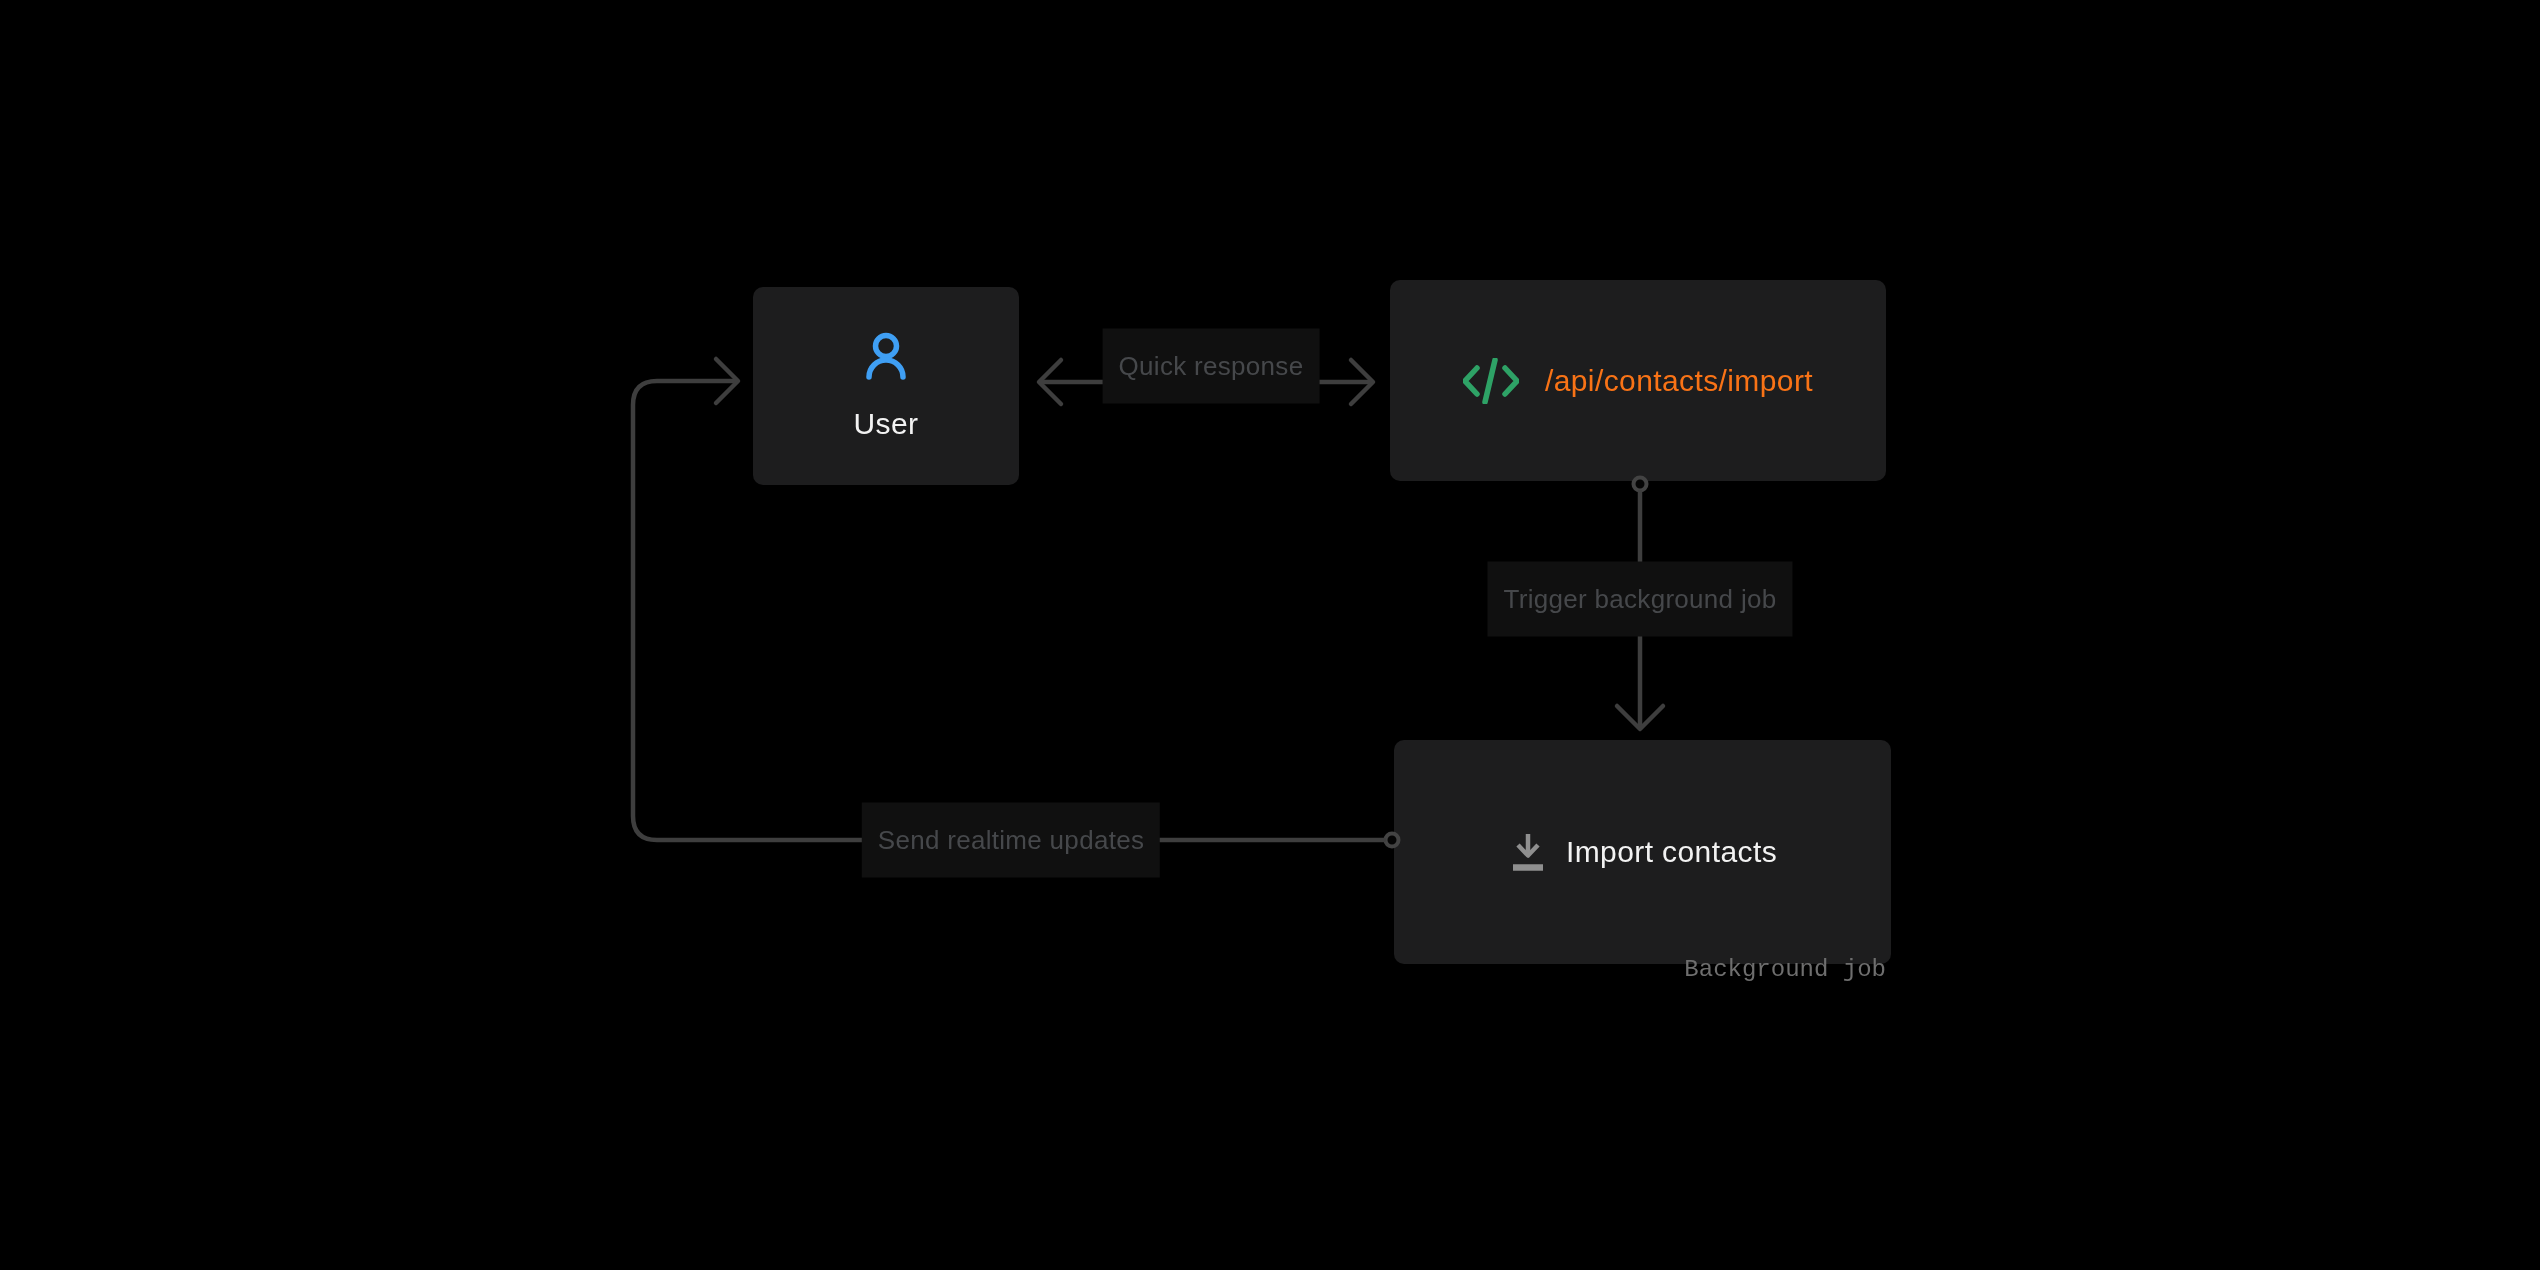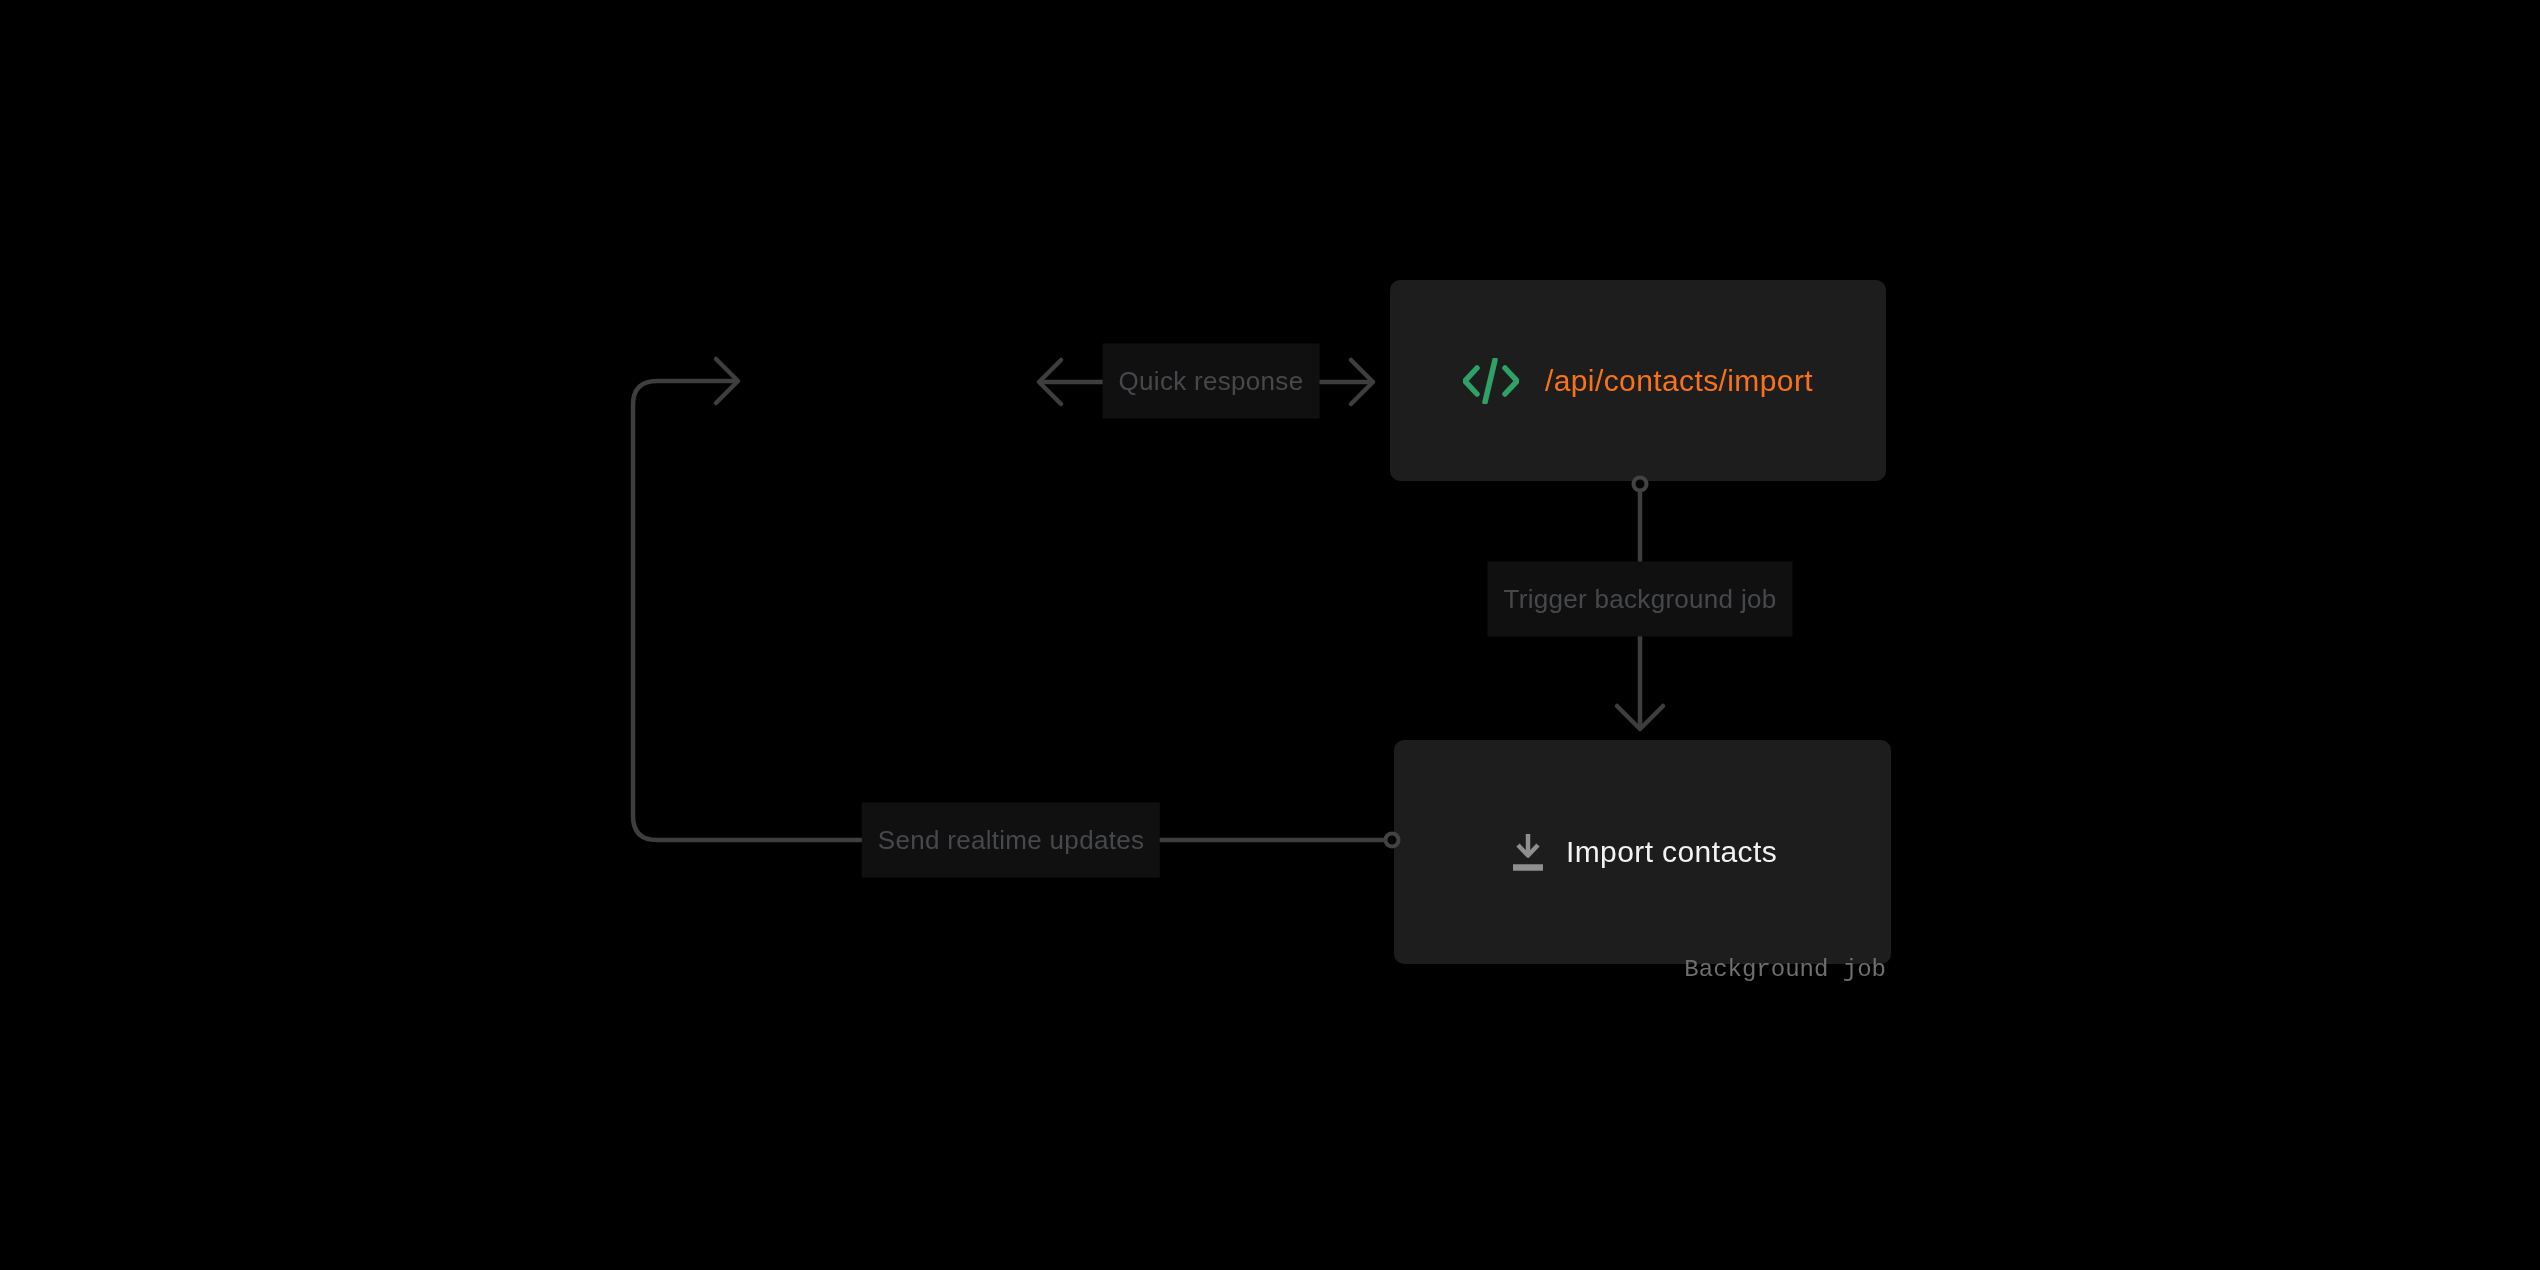--- a/index.html
+++ b/index.html
@@ -54,40 +54,47 @@
     position: absolute;
     transform: translate(-50%, -50%);
     background: #101010;
     color: #46484b;
     font-size: 26px;
     letter-spacing: 0.3px;
     padding: 22px 16px;
     white-space: nowrap;
     z-index: 3;
   }
-  #label-quick   { left: 1211px; top: 381px; }
+  #label-quick   { left: 1211px; top: 366px; }
   #label-trigger { left: 1640px; top: 599px; }
   #label-send    { left: 1011px; top: 840px; }
   #caption {
     position: absolute;
     right: 654px;
     top: 956px;
     font-family: Liberation Mono, monospace;
     font-size: 24px;
     color: #6e6e6e;
     white-space: nowrap;
     z-index: 1;
   }
   .icon-svg { display: block; }
 </style>
 </head>
 <body>
 
 <div id="canvas">
 
+  <div class="node" id="node-user">
+    <svg class="icon-svg" width="48" height="50" viewBox="0 0 48 50" fill="none">
+      <circle cx="24" cy="15" r="10.5" stroke="#3f9ff4" stroke-width="5.5"></circle>
+      <path d="M7 46 A17 17 0 0 1 41 46" stroke="#3f9ff4" stroke-width="5.5" stroke-linecap="round"></path>
+    </svg>
+    <div class="node-text">User</div>
+  </div>
 
   <div class="node" id="node-api">
     <svg class="icon-svg" width="56" height="46" viewBox="0 0 56 46" fill="none">
       <path d="M14 10 L2 23 L14 36" stroke="#2ea266" stroke-width="5.5" stroke-linecap="round" stroke-linejoin="round"></path>
       <path d="M32 2 L22 44" stroke="#2ea266" stroke-width="5.5" stroke-linecap="round"></path>
       <path d="M42 10 L54 23 L42 36" stroke="#2ea266" stroke-width="5.5" stroke-linecap="round" stroke-linejoin="round"></path>
     </svg>
     <div class="node-text">/api/contacts/import</div>
   </div>
 

